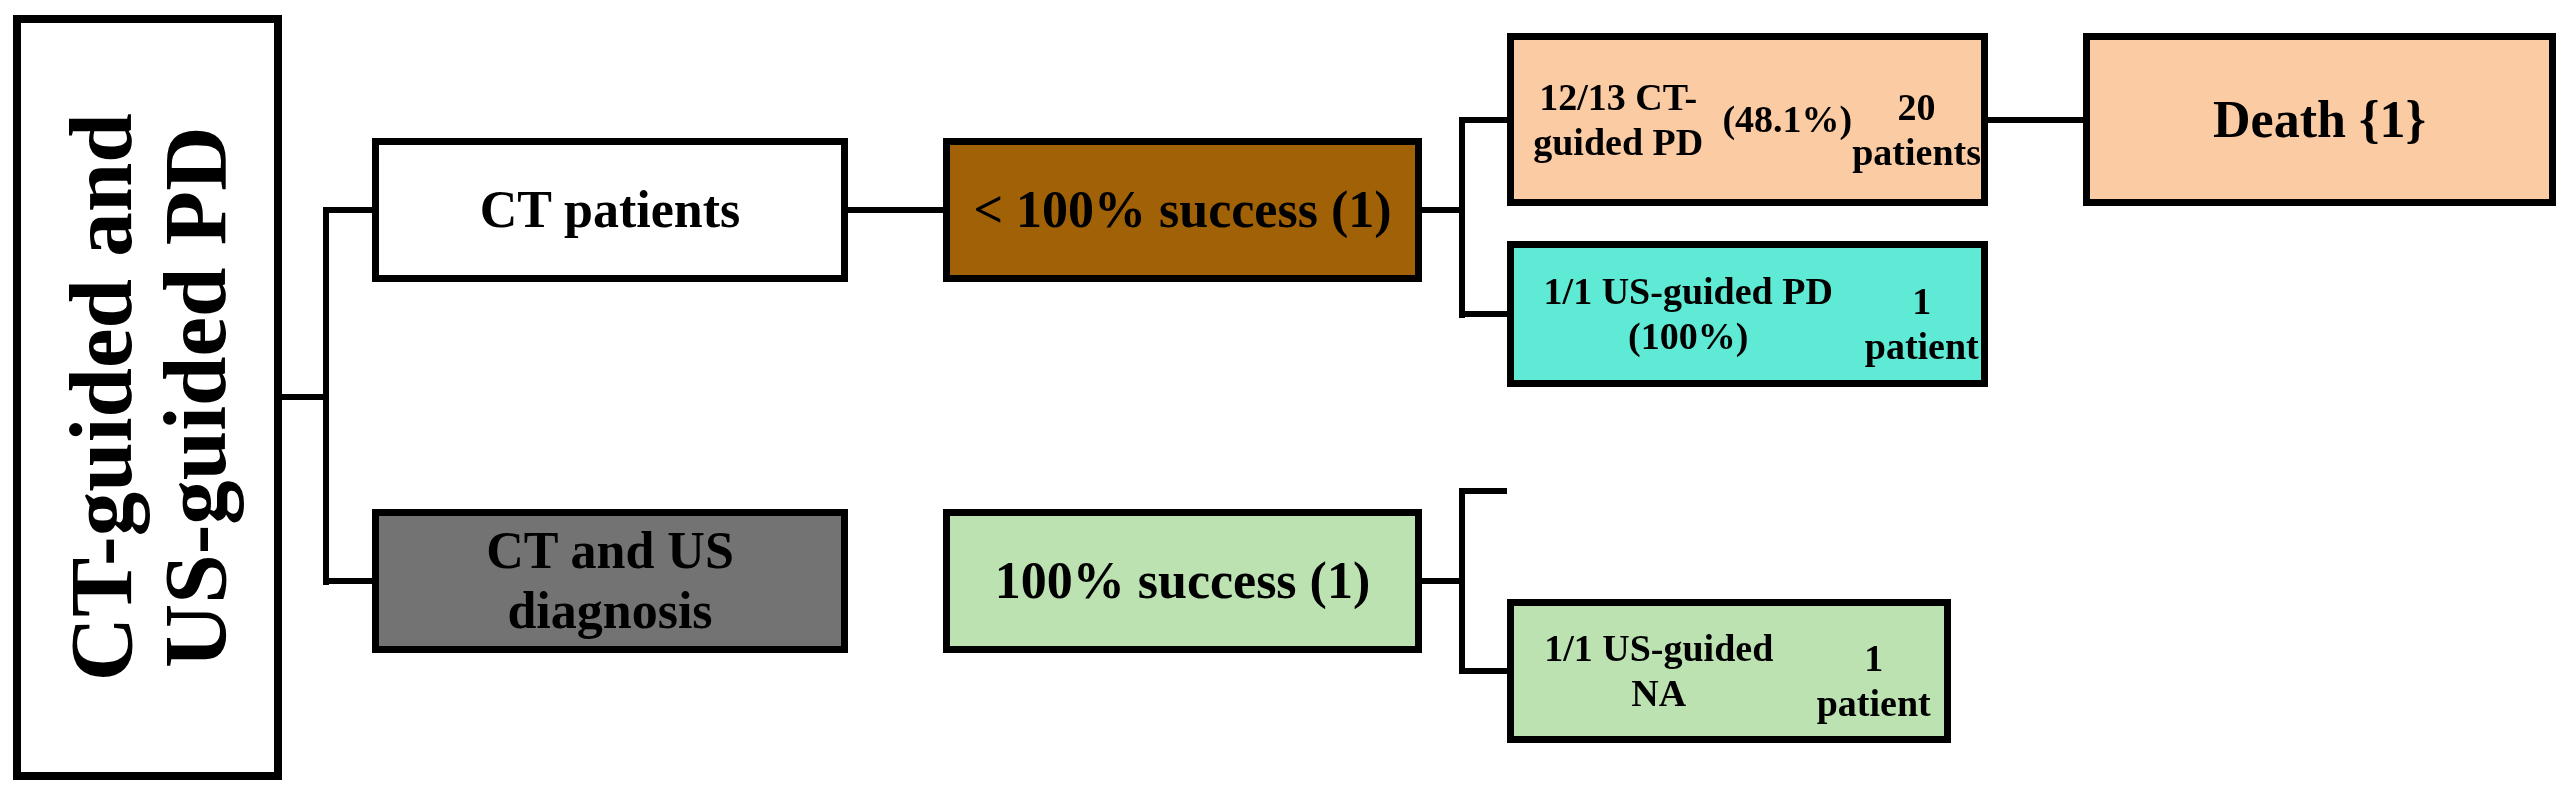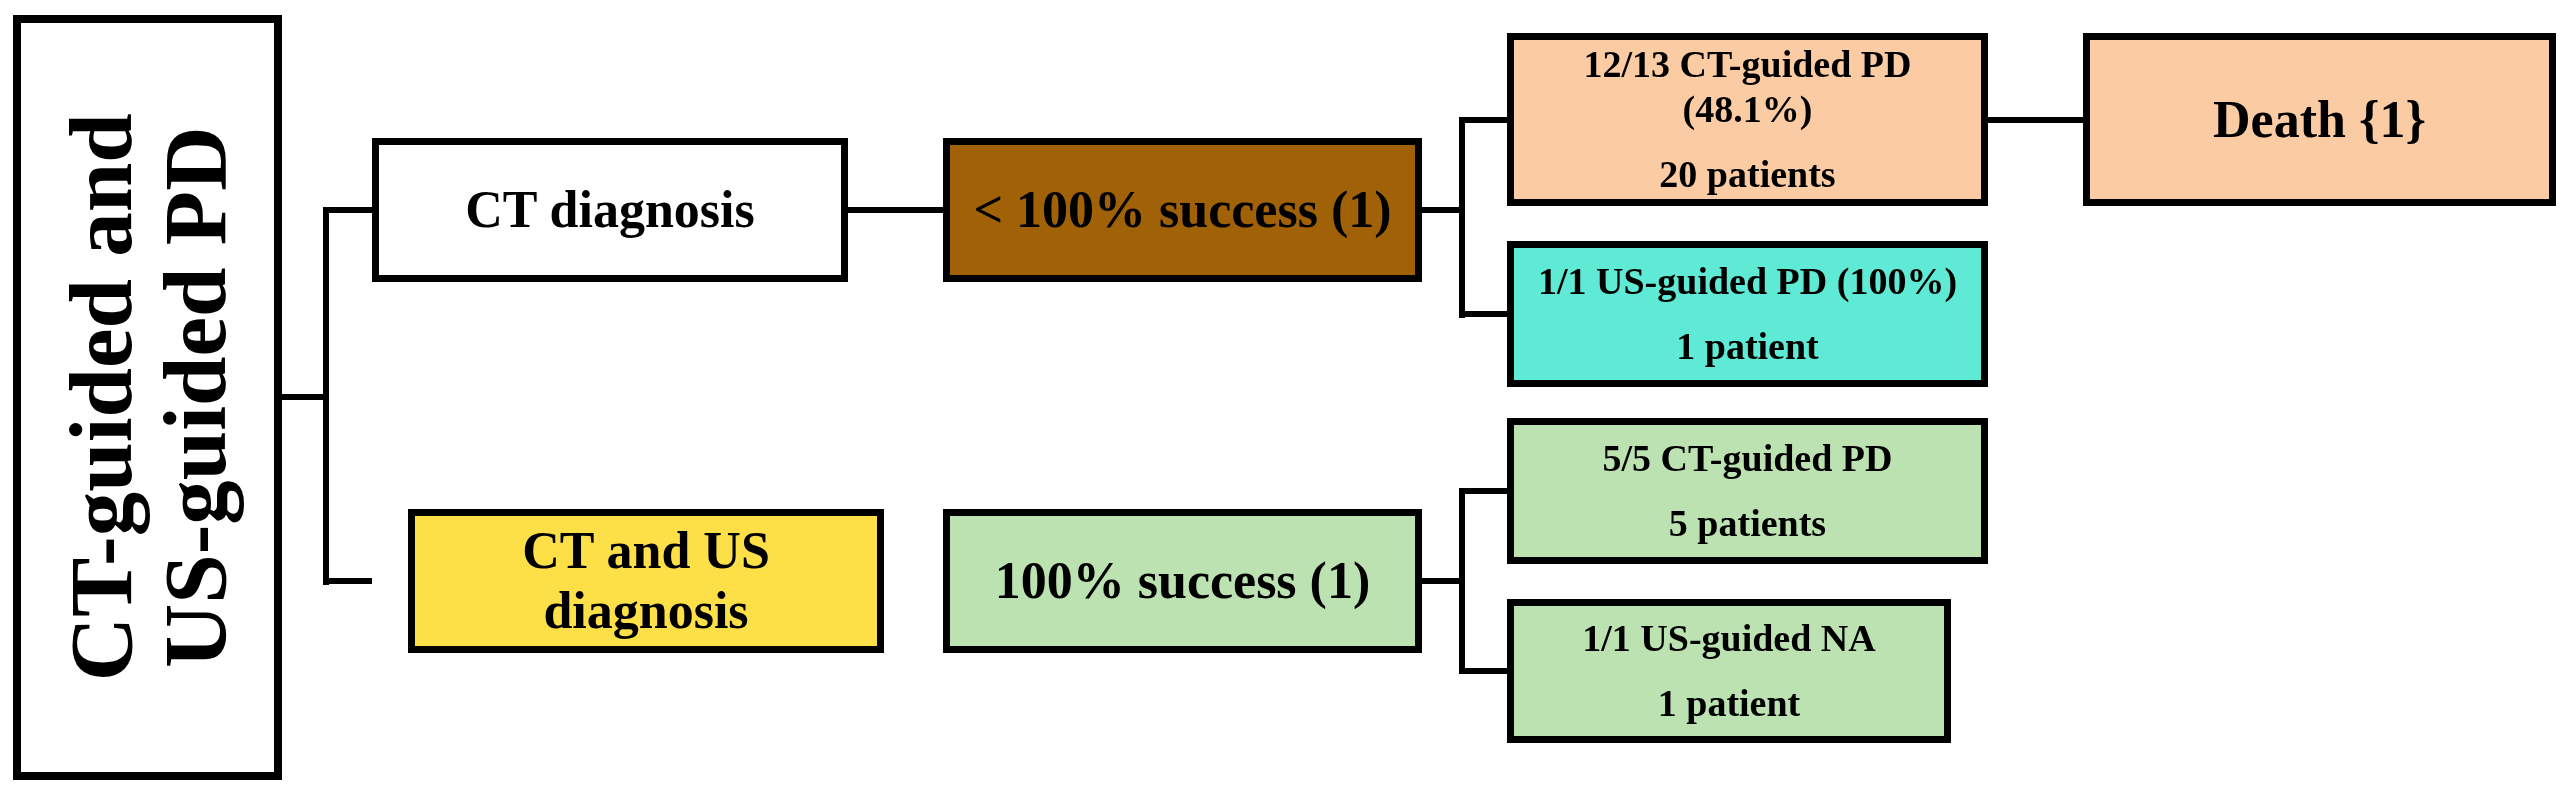--- a/index.html
+++ b/index.html
@@ -12,21 +12,21 @@
     font-weight: bold;
     color: #000000;
     overflow: hidden;
   }
   .box {
     position: absolute;
     box-sizing: border-box;
     border: 7px solid #000000;
     background: #ffffff;
     display: flex;
-    flex-direction: column;
+    flex-direction: row;
     align-items: center;
     justify-content: center;
     text-align: center;
   }
   .root-box { border-width: 8.5px; }
   .root-label {
     transform: rotate(-90deg);
     white-space: nowrap;
     text-align: center;
     font-size: 89px;
@@ -43,21 +43,21 @@
 <div class="canvas">
 
   <div class="box root-box" style="left:13.4px; top:15px; width:269px; height:765px;">
     <div class="root-label">
       <div>CT-guided and</div>
       <div>US-guided PD</div>
     </div>
   </div>
 
   <div class="box" style="left: 372px; top: 138px; width: 476px; height: 144px; background-color: rgb(255, 255, 255);">
-    <div class="row-label">CT diagnosis</div>
+    <div class="row-label">CT patients</div>
   </div>
 
   <div class="box" style="left: 943px; top: 138px; width: 479px; height: 144px; background-color: #a16207;">
     <div class="row-label">&lt; 100% success (1)</div>
   </div>
 
   <div class="box" style="left: 1507px; top: 33px; width: 481px; height: 173px; background-color: rgb(251, 203, 164);">
     <div class="leaf-line">12/13 CT-guided PD</div>
     <div class="leaf-line">(48.1%)</div>
     <div class="leaf-line leaf-gap">20 patients</div>
@@ -65,26 +65,22 @@
 
   <div class="box" style="left: 2083px; top: 33px; width: 473px; height: 173px; background-color: rgb(251, 203, 164);">
     <div class="row-label">Death {1}</div>
   </div>
 
   <div class="box" style="left: 1507px; top: 241px; width: 481px; height: 146px; background-color: #5eead4;">
     <div class="leaf-line">1/1 US-guided PD (100%)</div>
     <div class="leaf-line leaf-gap">1 patient</div>
   </div>
 
-  <div class="box" style="left: 1507px; top: 418px; width: 481px; height: 146px; background-color: rgb(188, 226, 178);">
-    <div class="leaf-line">5/5 CT-guided PD</div>
-    <div class="leaf-line leaf-gap">5 patients</div>
-  </div>
 
-  <div class="box" style="left: 372px; top: 509px; width: 476px; height: 144px; background-color: #fde047; margin-left: 36px;">
+  <div class="box" style="left: 372px; top: 509px; width: 476px; height: 144px; background-color: #737373;">
     <div class="row-label">CT and US diagnosis</div>
   </div>
 
   <div class="box" style="left: 943px; top: 509px; width: 479px; height: 144px; background-color: rgb(188, 226, 178);">
     <div class="row-label">100% success (1)</div>
   </div>
 
   <div class="box" style="left: 1507px; top: 599px; width: 444px; height: 144px; background-color: rgb(188, 226, 178);">
     <div class="leaf-line">1/1 US-guided NA</div>
     <div class="leaf-line leaf-gap">1 patient</div>

